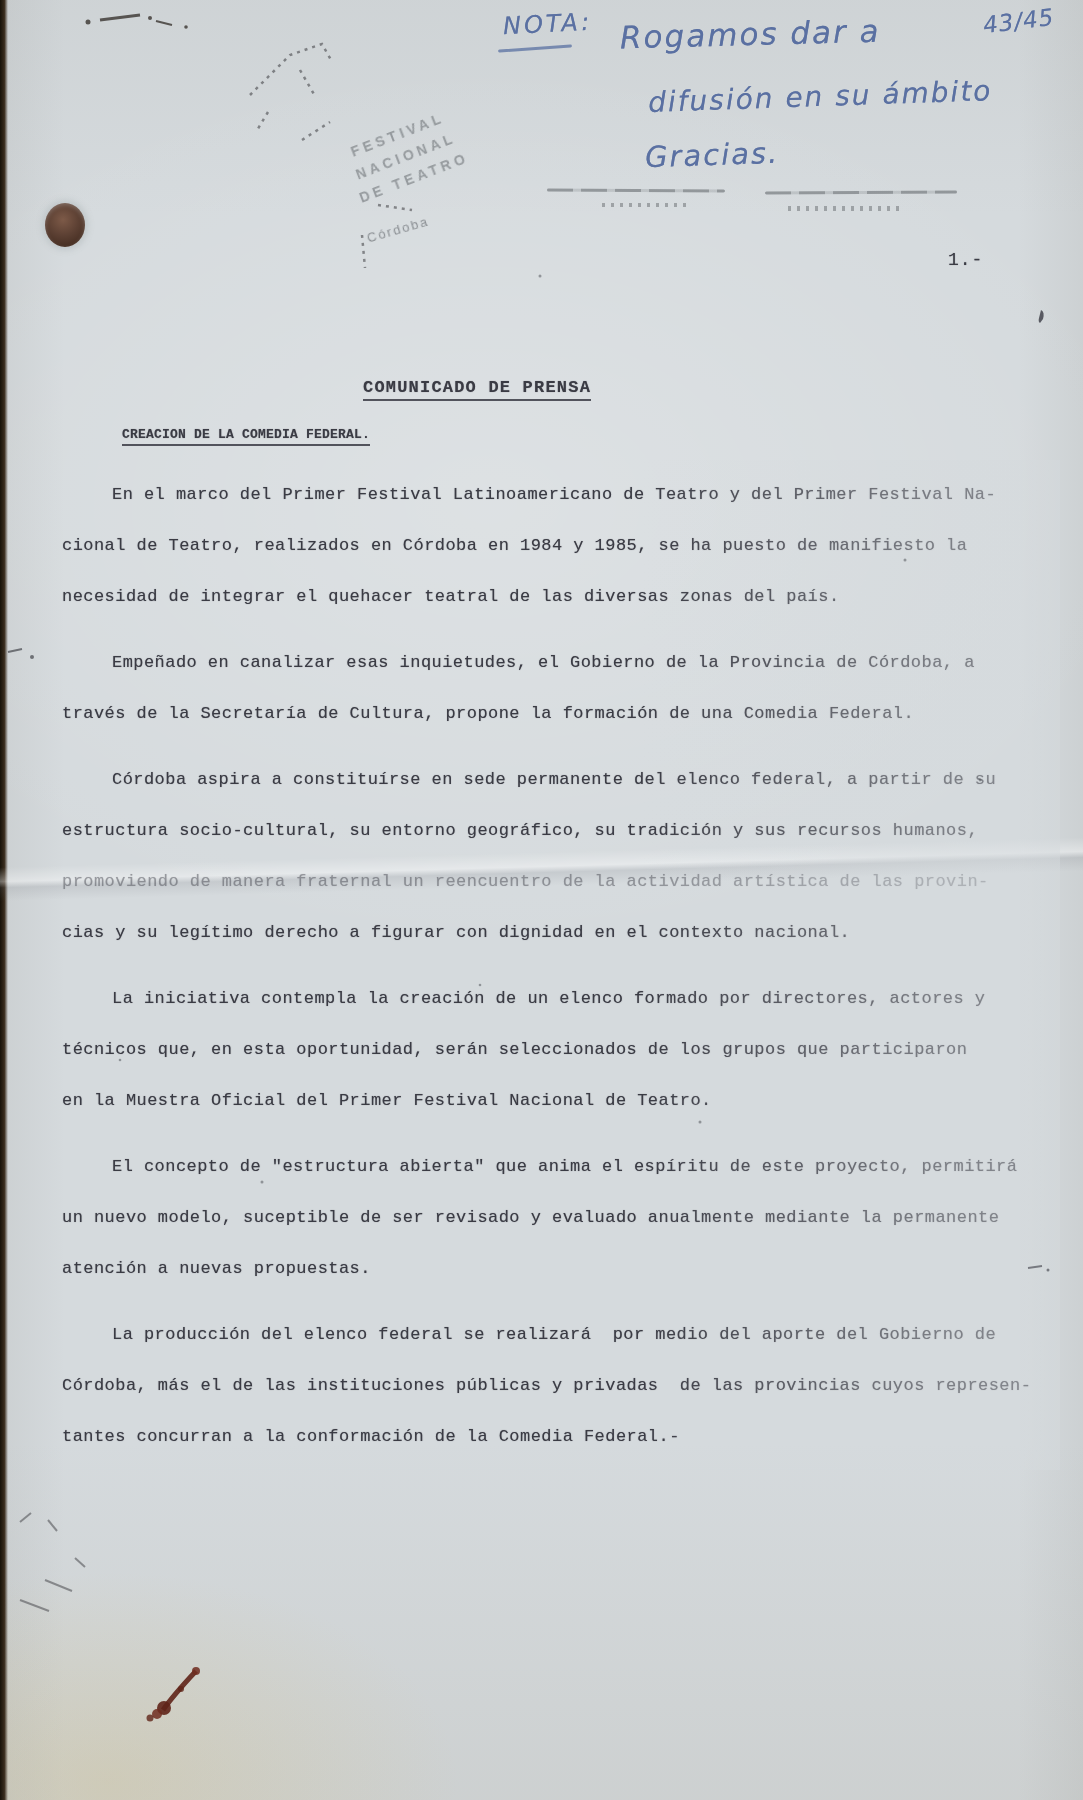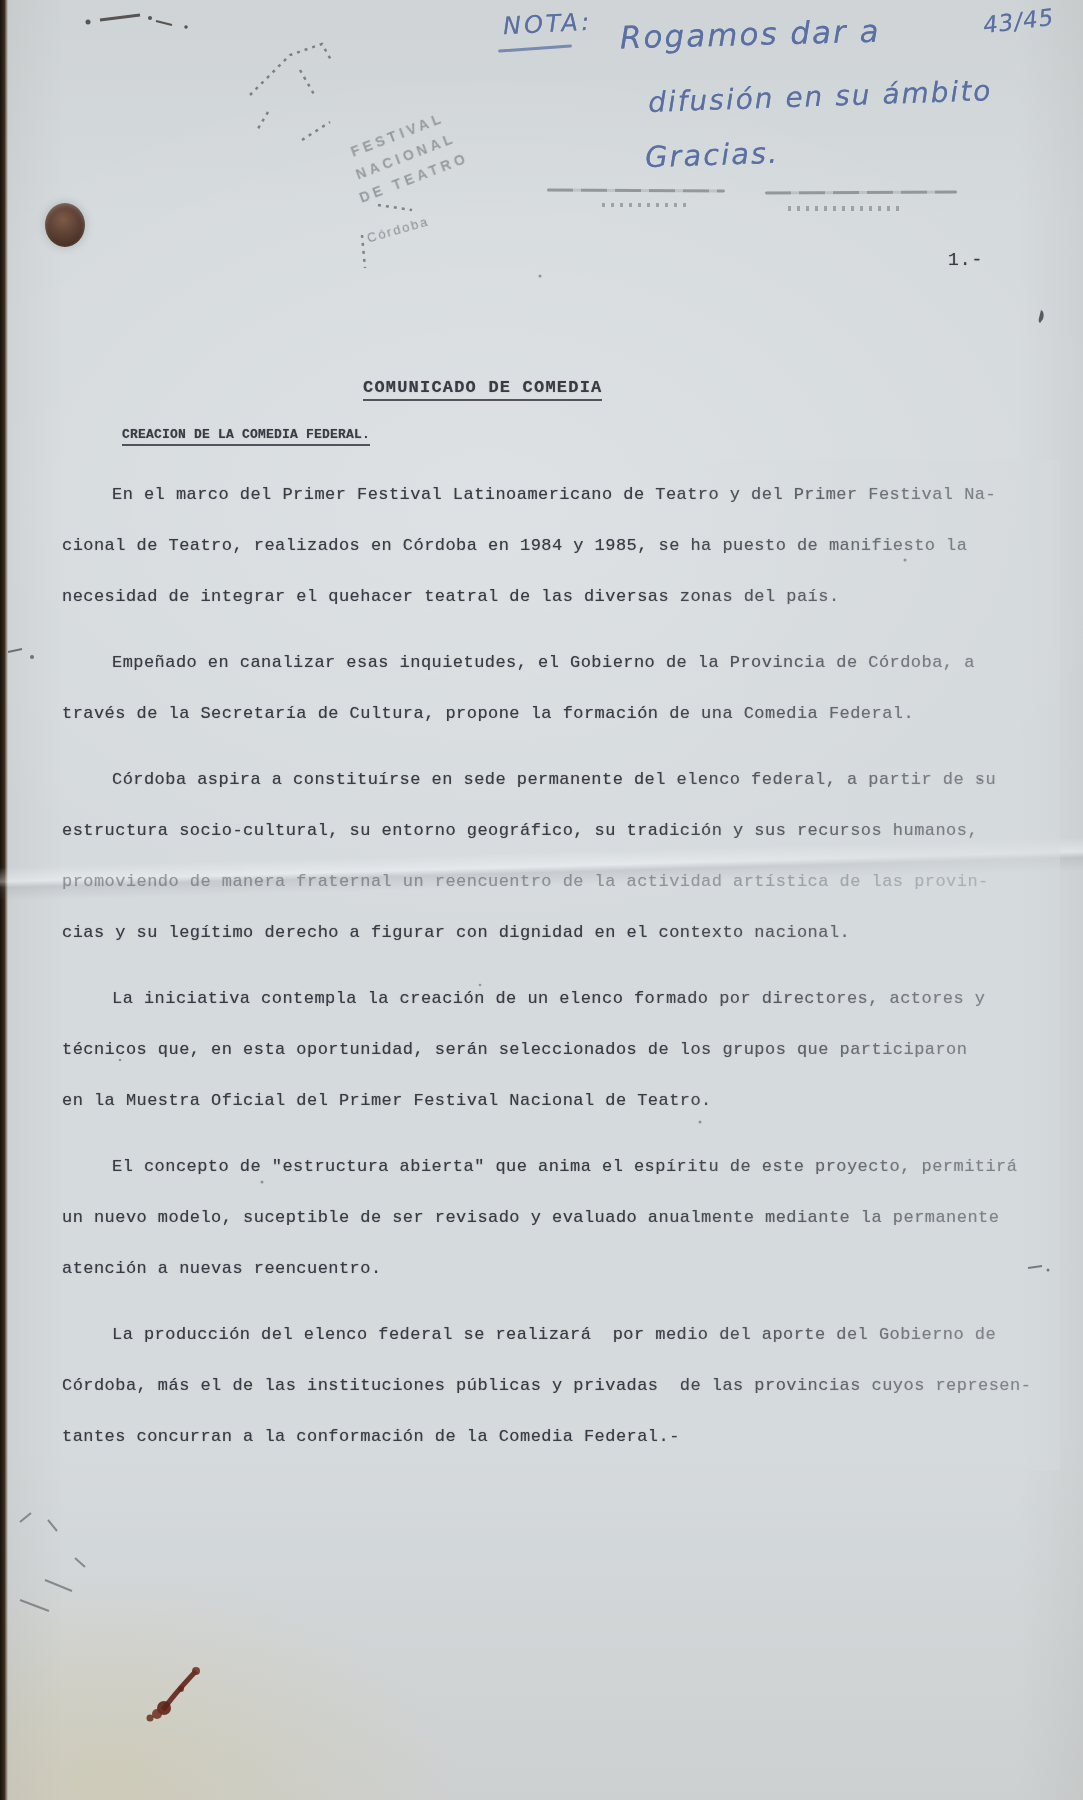--- a/index.html
+++ b/index.html
@@ -137,21 +137,21 @@
   <div class="hand note-line2">difusión en su ámbito</div>
   <div class="hand note-line3">Gracias.</div>
   <div class="hand corner-number">43/45</div>
 
   <div class="pencil-line l1"></div>
   <div class="pencil-line l2"></div>
   <div class="dots-row r1"></div>
   <div class="dots-row r2"></div>
 
   <div class="typed page-number">1.-</div>
-  <div class="typed doc-title">COMUNICADO DE COMEDIA</div>
+  <div class="typed doc-title">COMUNICADO DE PRENSA</div>
   <div class="typed doc-subtitle">CREACION DE LA COMEDIA FEDERAL.</div>
   <div class="typed body-text" id="body-text">
       <div class="para">
         <div class="tline indent">En el marco del Primer Festival Latinoamericano de Teatro y del Primer Festival Na-</div>
         <div class="tline">cional de Teatro, realizados en Córdoba en 1984 y 1985, se ha puesto de manifiesto la</div>
         <div class="tline">necesidad de integrar el quehacer teatral de las diversas zonas del país.</div>
       </div>
       <div class="para">
         <div class="tline indent">Empeñado en canalizar esas inquietudes, el Gobierno de la Provincia de Córdoba, a</div>
         <div class="tline">través de la Secretaría de Cultura, propone la formación de una Comedia Federal.</div>
@@ -163,21 +163,21 @@
         <div class="tline">cias y su legítimo derecho a figurar con dignidad en el contexto nacional.</div>
       </div>
       <div class="para">
         <div class="tline indent">La iniciativa contempla la creación de un elenco formado por directores, actores y</div>
         <div class="tline">técnicos que, en esta oportunidad, serán seleccionados de los grupos que participaron</div>
         <div class="tline">en la Muestra Oficial del Primer Festival Nacional de Teatro.</div>
       </div>
       <div class="para">
         <div class="tline indent">El concepto de "estructura abierta" que anima el espíritu de este proyecto, permitirá</div>
         <div class="tline">un nuevo modelo, suceptible de ser revisado y evaluado anualmente mediante la permanente</div>
-        <div class="tline">atención a nuevas reencuentro.</div>
+        <div class="tline">atención a nuevas propuestas.</div>
       </div>
       <div class="para">
         <div class="tline indent">La producción del elenco federal se realizará  por medio del aporte del Gobierno de</div>
         <div class="tline">Córdoba, más el de las instituciones públicas y privadas  de las provincias cuyos represen-</div>
         <div class="tline">tantes concurran a la conformación de la Comedia Federal.-</div>
       </div>
     </div>
 
   <div class="right-fade"></div>
 

